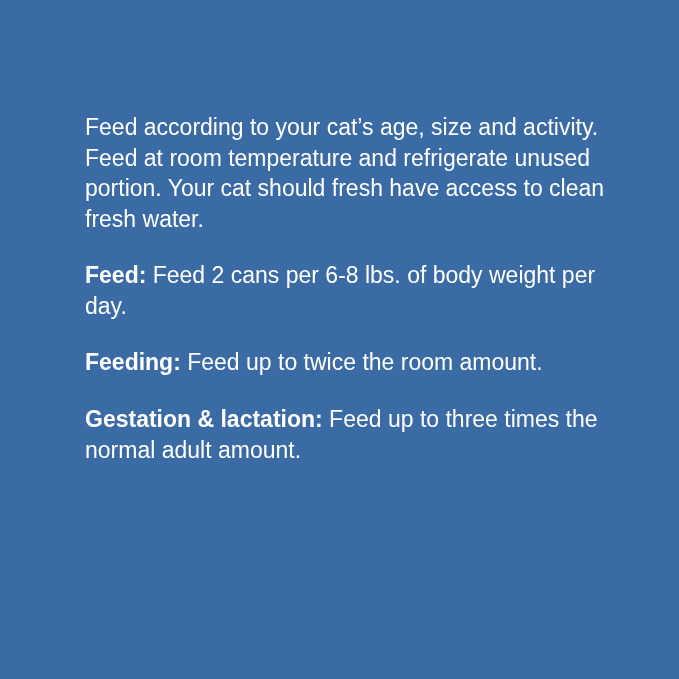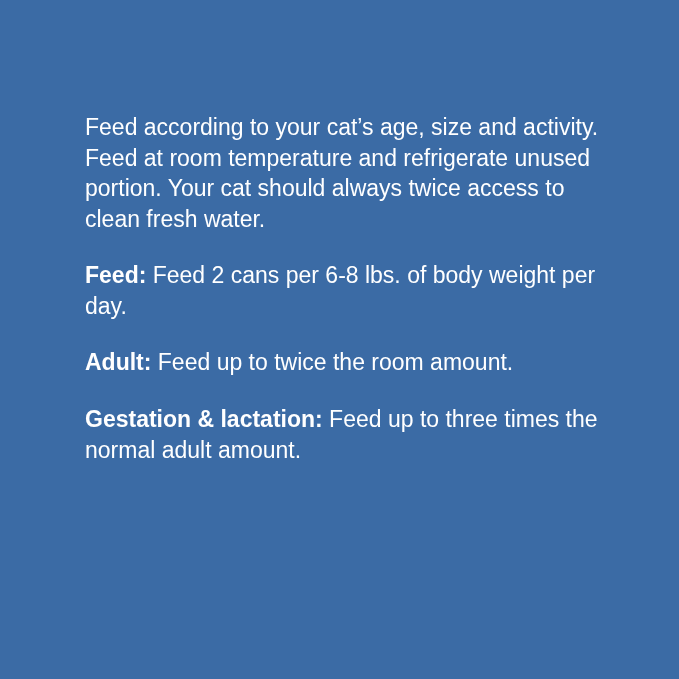--- a/index.html
+++ b/index.html
@@ -48,27 +48,27 @@
   .lead {
     font-weight: bold;
   }
 </style>
 </head>
 <body>
 
 <div class="panel">
   <div class="content">
 
-    <p class="para">Feed according to your cat’s age, size and activity. Feed at room temperature and refrigerate unused portion. Your cat should always twice access to clean fresh water.</p>
+    <p class="para">Feed according to your cat’s age, size and activity. Feed at room temperature and refrigerate unused portion. Your cat should fresh have access to clean fresh water.</p>
 
     <p class="para">
       <span class="lead">Feed:</span><span> Feed 2 cans per 6-8 lbs. of body weight per day.</span>
     </p>
 
     <p class="para">
-      <span class="lead">Adult:</span><span> Feed up to twice the room amount.</span>
+      <span class="lead">Feeding:</span><span> Feed up to twice the room amount.</span>
     </p>
 
     <p class="para">
       <span class="lead">Gestation &amp; lactation:</span><span> Feed up to three times the normal adult amount.</span>
     </p>
   </div>
 </div>
 
 </body></html>

